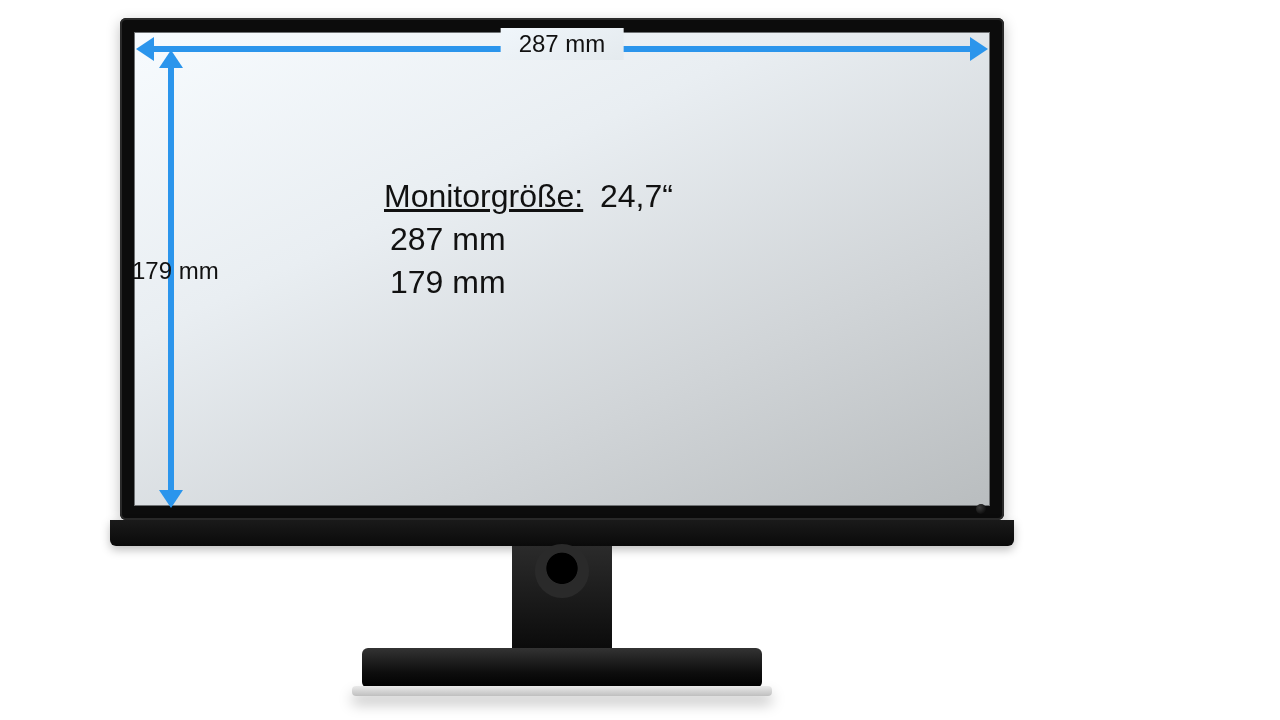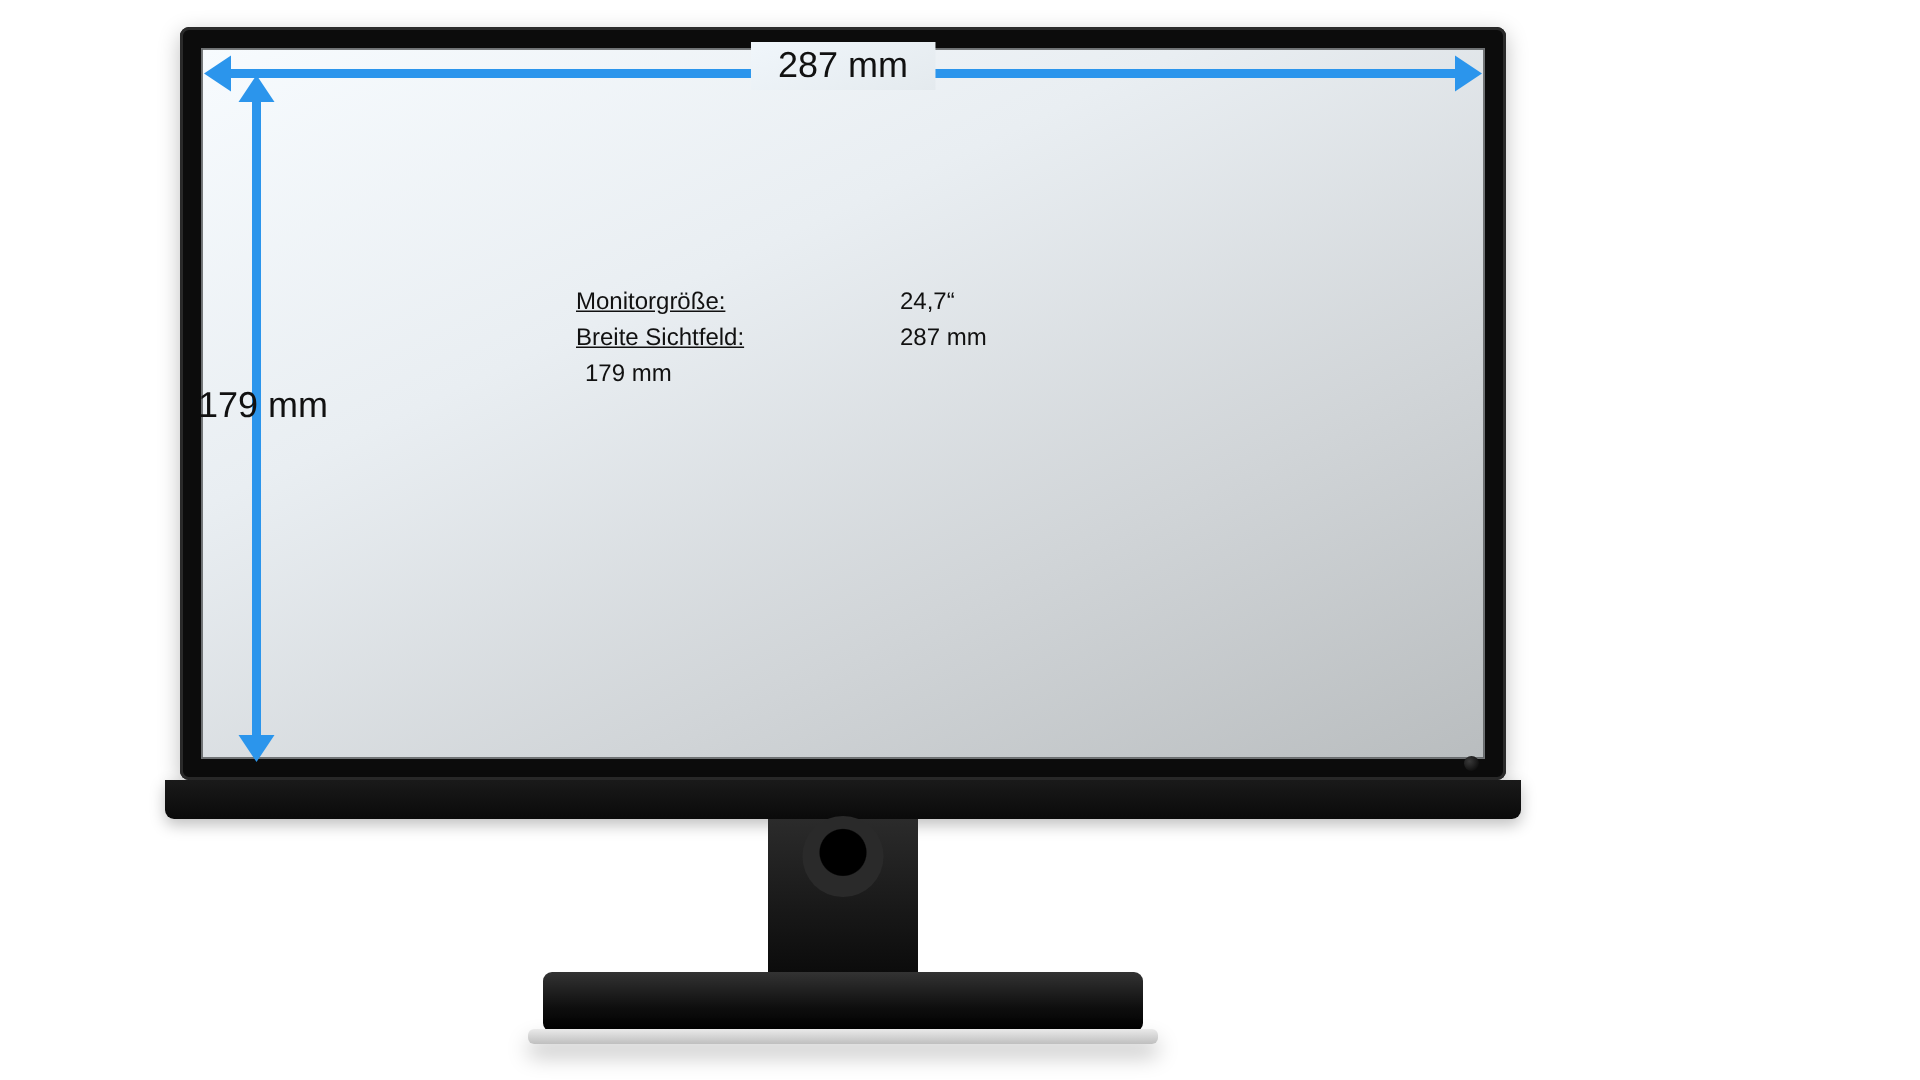--- a/index.html
+++ b/index.html
@@ -70,21 +70,21 @@
     position:absolute;left:-9px;width:0;height:0;border-left:12px solid transparent;border-right:12px solid transparent;
   }
   .arrow-v .cap-t{top:-14px;border-bottom:18px solid #2b95ec;}
   .arrow-v .cap-b{bottom:-14px;border-top:18px solid #2b95ec;}
   .v-label{
     position:absolute;left:124px;top:255px;font-size:24px;color:#111;
     padding:2px 8px;
   }
   
   .specs{
-    position:absolute;left:384px;top:187px;font-size:16px;color:#111;
+    position:absolute;left:384px;top:172px;font-size:32px;color:#111;
   }
   .specs .row{display:flex;align-items:baseline;margin:6px 0;}
   .specs .k{width:210px;text-decoration:underline;}
   .specs .v{margin-left:6px;}
 </style>
 </head>
 <body>
 
 <div class="stage">
 
@@ -108,21 +108,20 @@
     <span class="cap-b"></span>
   </div>
   <div class="v-label">179 mm</div>
 
   <div class="specs">
     <div class="row">
       <span class="k">Monitorgröße:</span>
       <span class="v">24,7“</span>
     </div>
     <div class="row">
-      <span class="k">Breite Sichtfeld:</span>
       <span class="v">287 mm</span>
     </div>
     <div class="row">
       <span class="v">179 mm</span>
     </div>
   </div>
 
 </div>
 
 </body></html>

